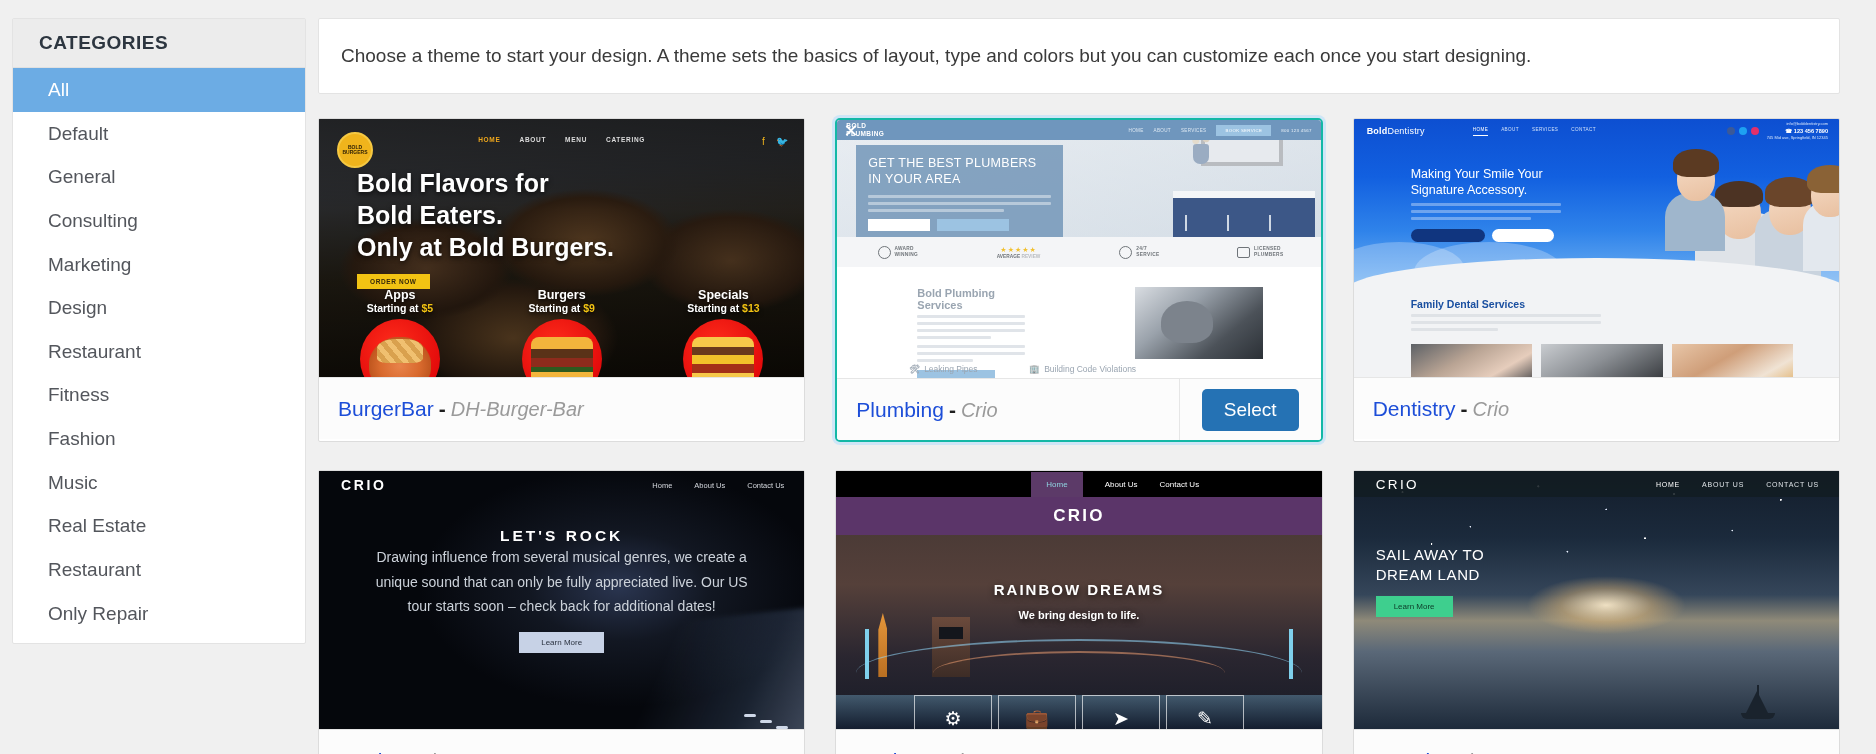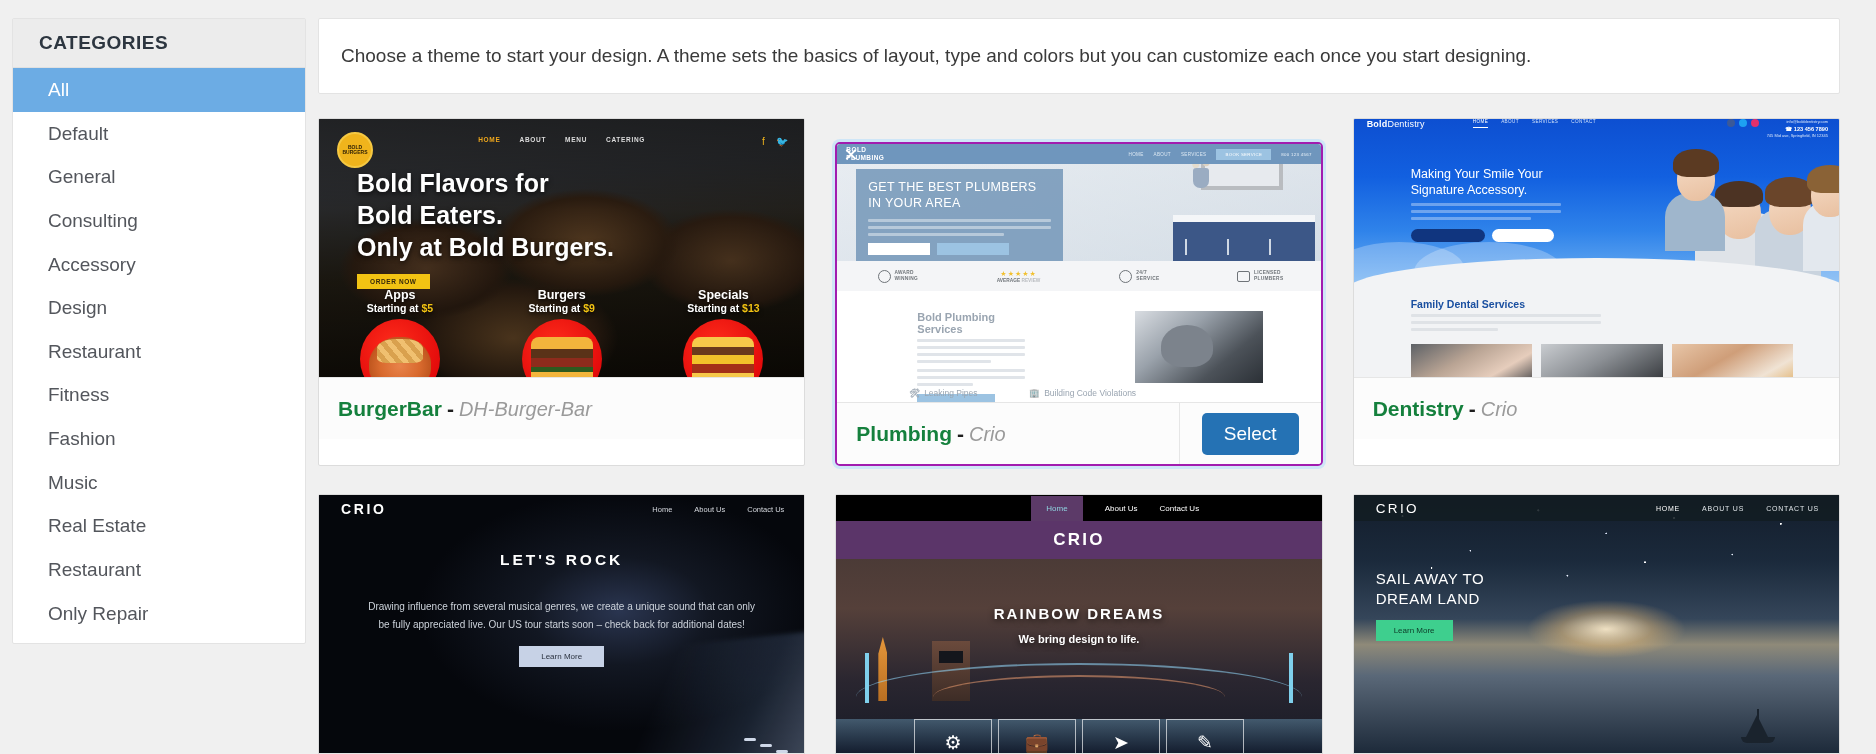--- a/index.html
+++ b/index.html
@@ -66,41 +66,40 @@
 
   
   .card {
     background: #ffffff;
     border: 1px solid #dcdcdc;
     border-radius: 2px;
     overflow: hidden;
     cursor: pointer;
   }
   .card.selected {
-    border: 2px solid #a21caf;
+    border: 2px solid #14b8a6;
     box-shadow: 0 0 0 3px #cfe6f7;
     border-radius: 5px;
-    margin-top: 24px;
   }
   .thumb {
     position: relative;
     height: 258px;
     overflow: hidden;
     background: #1b1b1b;
   }
   .card-foot {
     height: 62px;
     display: flex;
     align-items: center;
     justify-content: space-between;
     padding: 0 0 0 19px;
     border-top: 1px solid #e6e6e6;
     background: #fcfcfc;
   }
-  .card-title { font-size: 21px; font-weight: bold; color: #15803d; white-space: nowrap; }
+  .card-title { font-size: 21px; font-weight: normal; color: #1d4ed8; white-space: nowrap; }
   .card-sep { font-size: 21px; font-weight: bold; color: #1e1e1e; margin: 0 5px; }
   .card-sub { font-size: 20px; font-style: italic; color: #9a9a9a; }
   .title-wrap { display: flex; align-items: baseline; }
   .select-cell {
     border-left: 1px solid #e6e6e6;
     height: 100%;
     display: flex; align-items: center; justify-content: center;
     padding: 0 22px;
   }
   .select-btn {
@@ -202,21 +201,21 @@
   .pl-feats span { display:flex; align-items:center; gap:4px; }
 
   
   .bg-dent { position:absolute; inset:0; background:#f2f3f5; }
   .dn-hero {
     position:absolute; left:0; right:0; top:0; height:165px;
     background: linear-gradient(180deg,#0d4fd1 0%, #1260e0 35%, #2f83ea 68%, #6fb0f2 100%);
     overflow:hidden;
   }
   .dn-cloud { position:absolute; border-radius:50%; background:rgba(255,255,255,.25); }
-  .dn-bar { position:absolute; left:0; right:0; top:0; height:24px; display:flex; align-items:flex-start; }
+  .dn-bar { position:absolute; left:0; right:0; top:0; height:24px; display:flex; align-items:center; }
   .dn-logo { margin-left:13px; color:#fff; font-size:9px; letter-spacing:.2px; }
   .dn-logo b { font-weight:bold; }
   .dn-nav { margin-left:48px; display:flex; gap:13px; font-size:4.6px; color:#cfe0fa; letter-spacing:.4px; }
   .dn-nav .on { color:#fff; border-bottom:1.4px solid #fff; padding-bottom:3px; }
   .dn-soc { margin-left:auto; display:flex; gap:4px; }
   .dn-soc i { width:8px; height:8px; border-radius:50%; display:block; }
   .dn-ct { margin-left:8px; margin-right:11px; text-align:right; color:#d8e6fb; font-size:4px; line-height:1.5; }
   .dn-ct b { font-size:5.6px; color:#fff; }
   .dn-hl { position:absolute; left:57px; top:47px; width:150px; }
   .dn-hl h4 { color:#fff; font-size:12.5px; font-weight:normal; line-height:1.3; }
@@ -241,21 +240,21 @@
   
   .bg-music { position:absolute; inset:0; background: radial-gradient(ellipse 200px 120px at 62% 45%, #2a3550 0%, #121722 45%, #05070c 100%), #04060a; }
   .mu-beam { position:absolute; right:-20px; bottom:-40px; width:240px; height:150px;
     background: linear-gradient(300deg, rgba(190,215,255,.40) 0%, rgba(130,170,230,.16) 35%, transparent 68%);
     transform: rotate(-6deg); filter: blur(2px); }
   .mu-bar { position:absolute; left:0; right:0; top:0; height:28px; display:flex; align-items:center; }
   .mu-logo { margin-left:22px; color:#fff; font-size:14px; font-weight:bold; letter-spacing:2.6px; }
   .mu-nav { margin-left:auto; margin-right:20px; display:flex; gap:22px; font-size:7.5px; color:#d5d8de; }
   .mu-c { position:absolute; left:0; right:0; top:56px; text-align:center; z-index:3; }
   .mu-c h4 { color:#fff; font-size:15.5px; font-weight:bold; letter-spacing:3px; }
-  .mu-c p { color:#ccd2da; font-size:10px; line-height:1.75; margin-top:29px; padding:0 48px; }
+  .mu-c p { color:#ccd2da; font-size:14px; line-height:1.75; margin-top:0; padding:0 48px; }
   .mu-btn { margin-top:13px; display:inline-block; background:#c7d2e6; color:#2b3340; font-size:8px; padding:6px 22px; }
   .mu-rod { position:absolute; right:14px; bottom:10px; width:46px; height:5px; }
   .mu-rod i { position:absolute; width:12px; height:3px; background:#cfd8e8; border-radius:2px; display:block; }
 
   
   .bg-rain { position:absolute; inset:0;
     background: linear-gradient(180deg,#3b2f33 0%, #4a3a36 22%, #55403a 44%, #2a2630 72%, #161a26 100%); }
   .ra-top { position:absolute; left:0; right:0; top:0; height:26px; background:#000; display:flex; align-items:center; }
   .ra-nav { margin-left:195px; display:flex; gap:22px; font-size:8px; color:#fff; }
   .ra-nav .on { background:#5c3a68; color:#8fd3e0; padding:8px 15px; margin:-8px 0; }
@@ -308,21 +307,21 @@
 <div class="page">
 
   <aside class="sidebar">
     <div class="sidebar-panel">
       <div class="cat-header">CATEGORIES</div>
       <ul class="cat-list">
         <li class="cat-item active">All</li>
         <li class="cat-item">Default</li>
         <li class="cat-item">General</li>
         <li class="cat-item">Consulting</li>
-        <li class="cat-item">Accessory</li>
+        <li class="cat-item">Marketing</li>
         <li class="cat-item">Design</li>
         <li class="cat-item">Restaurant</li>
         <li class="cat-item">Fitness</li>
         <li class="cat-item">Fashion</li>
         <li class="cat-item">Music</li>
         <li class="cat-item">Real Estate</li>
         <li class="cat-item">Restaurant</li>
         <li class="cat-item">Only Repair</li>
       </ul>
     </div>

